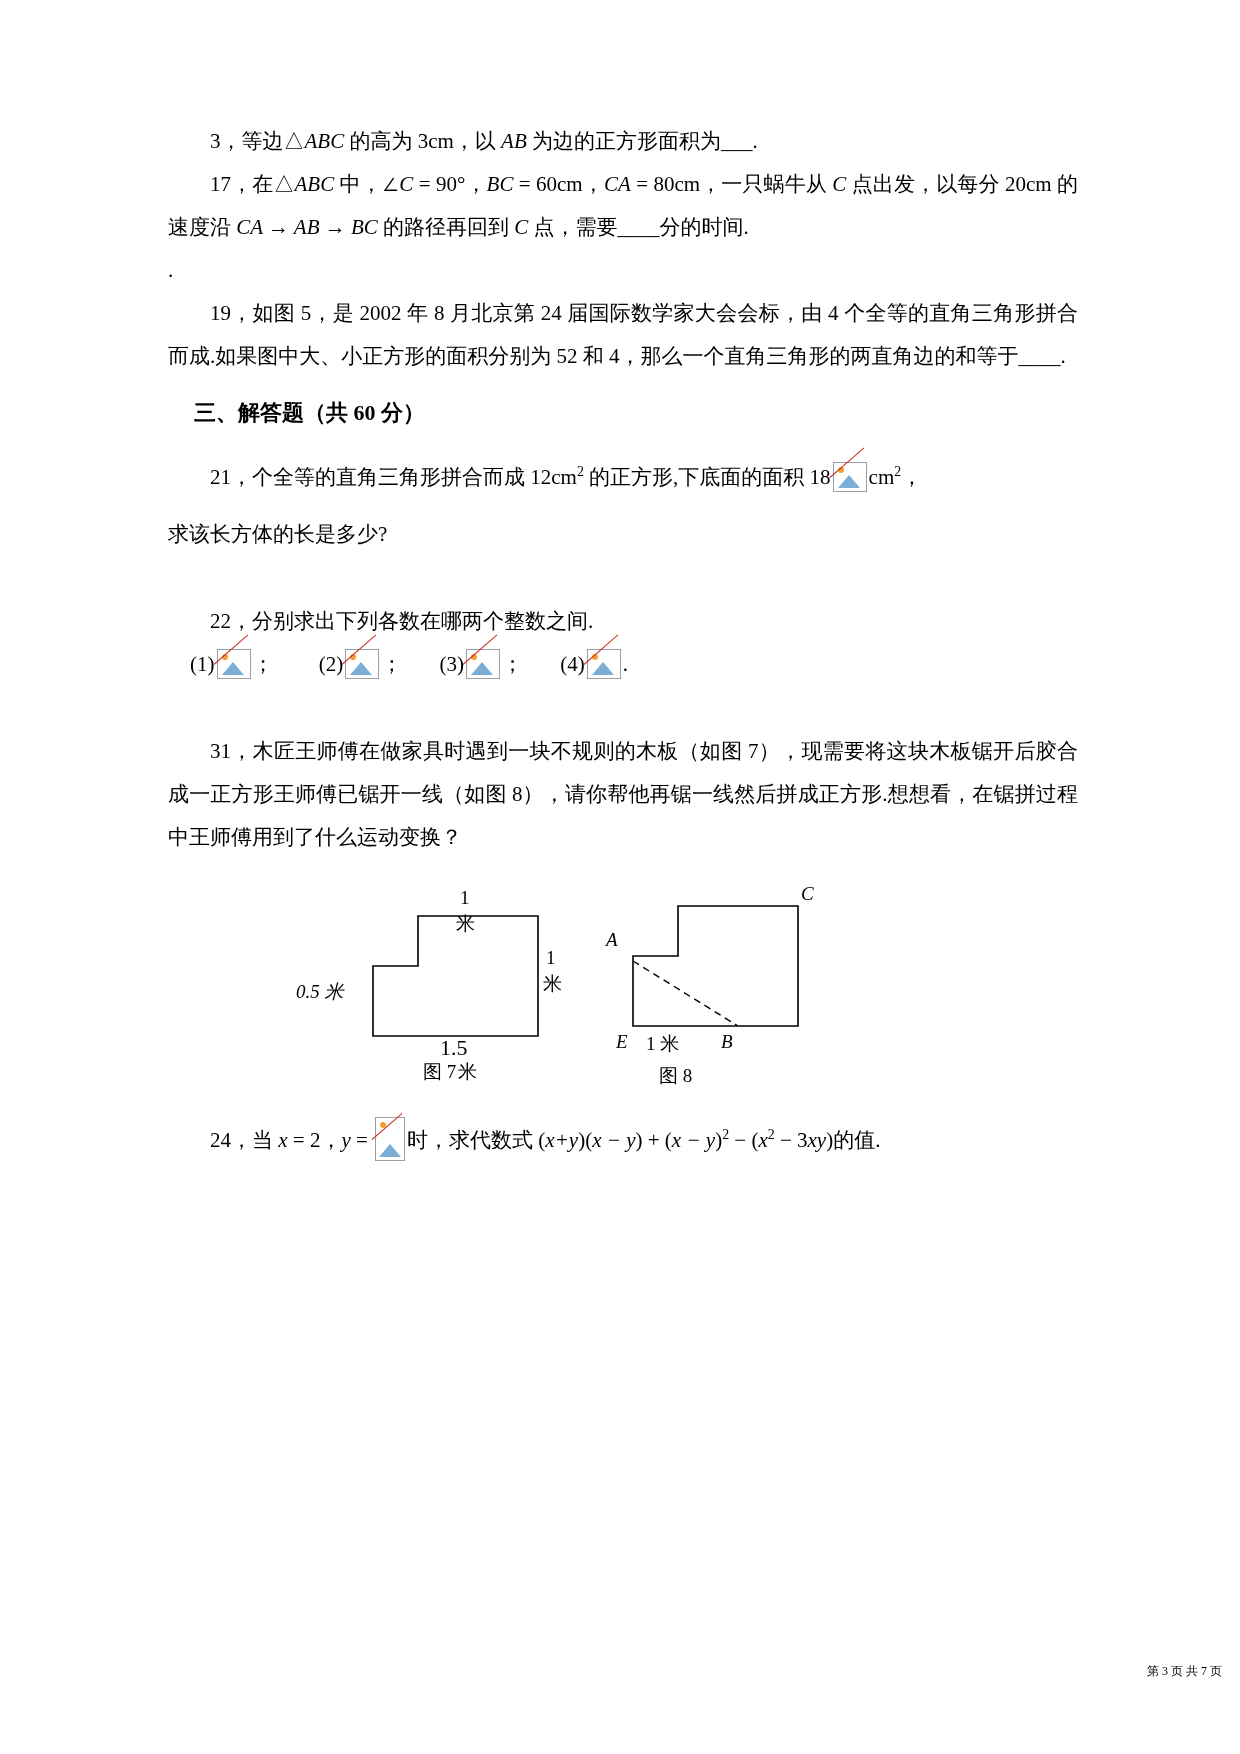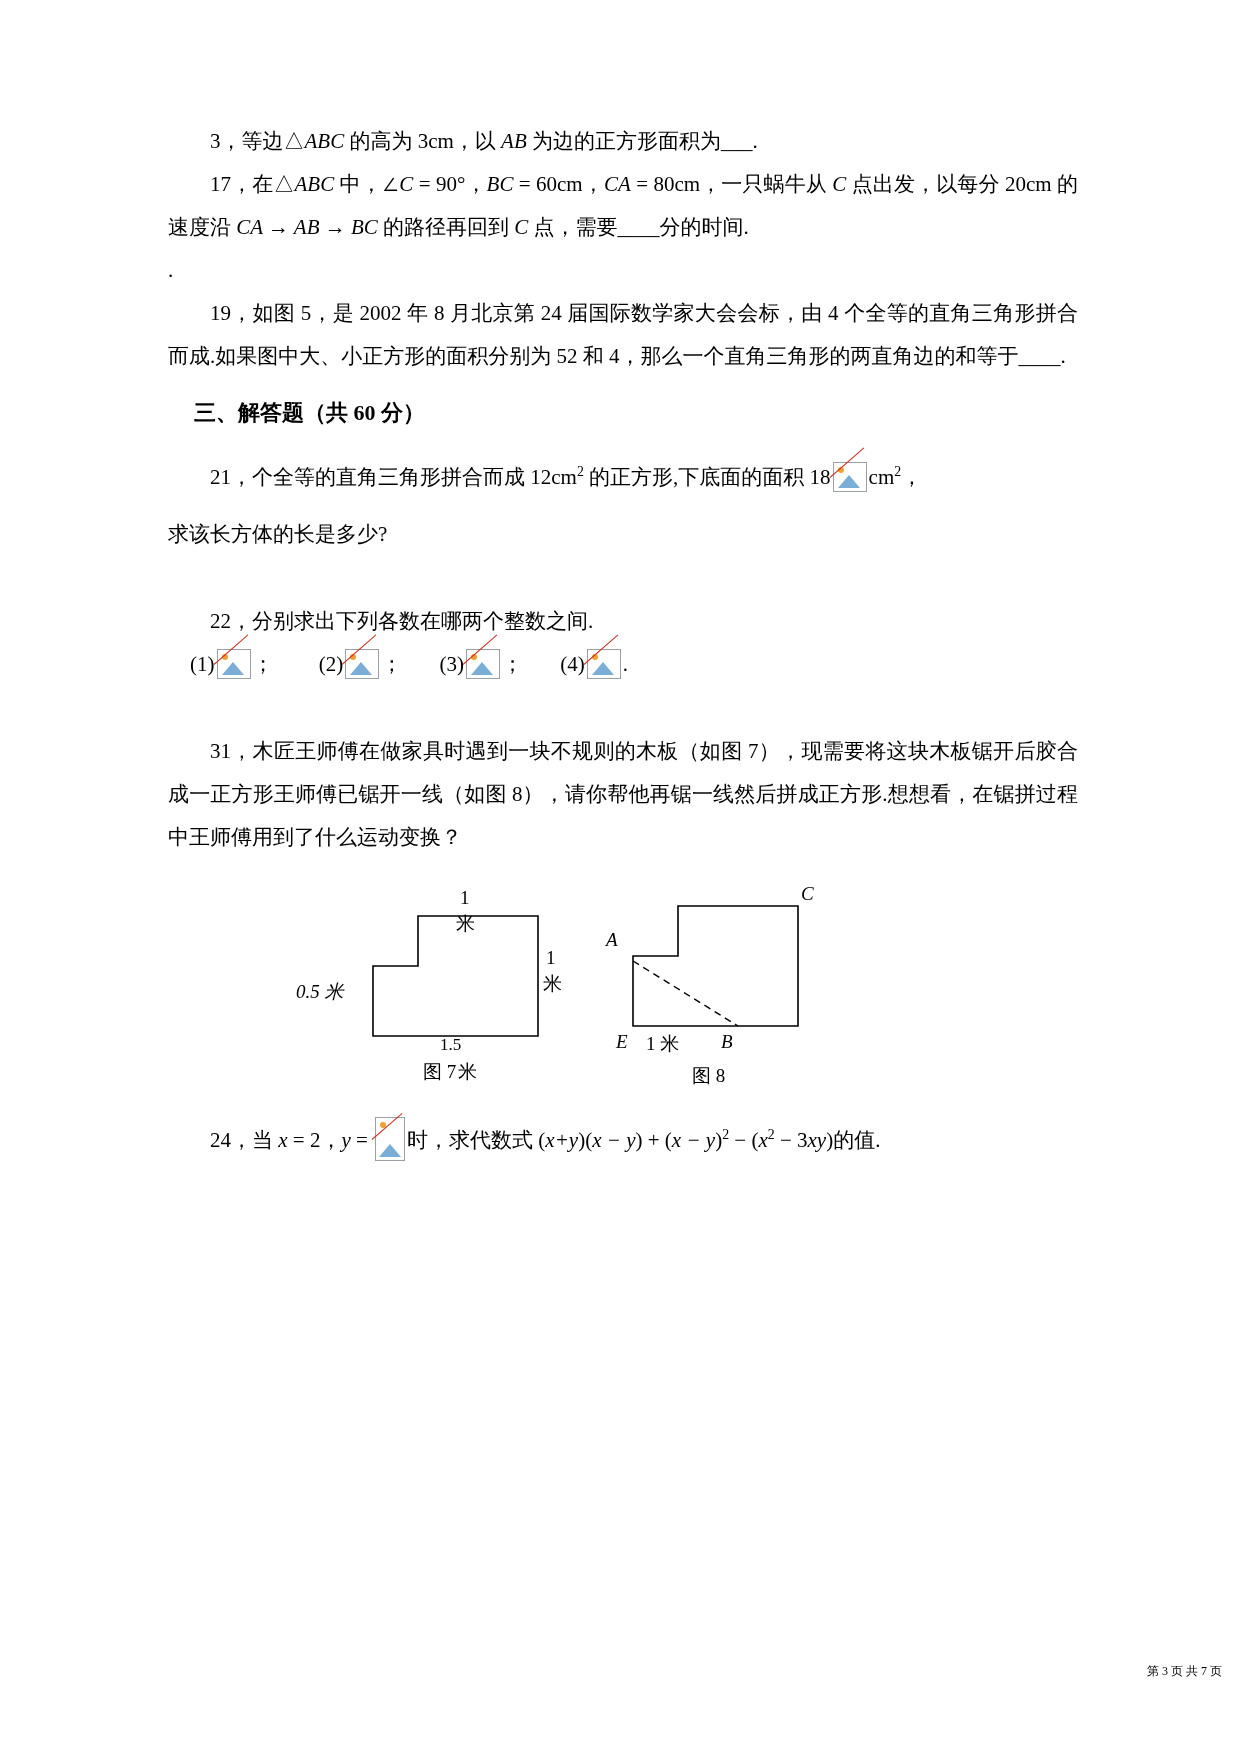--- a/index.html
+++ b/index.html
@@ -182,31 +182,31 @@
 
         <line x1="465" y1="80" x2="570" y2="145" stroke="#000" stroke-width="1.4" stroke-dasharray="7,5"></line>
       </svg>
 
       
       <div style="position:absolute; left:292px; top:6px; font-size:19px;">1</div>
       <div style="position:absolute; left:288px; top:30px; font-size:19px;">米</div>
       <div style="position:absolute; left:378px; top:66px; font-size:19px;">1</div>
       <div style="position:absolute; left:375px; top:90px; font-size:19px;">米</div>
       <div style="position:absolute; left:128px; top:98px; font-size:19px;font-style:italic;">0.5 米</div>
-      <div style="position:absolute; left:272px; top:154px; font-size:17px;text-align:right;">1.5</div>
+      <div style="position:absolute; left:272px; top:154px; font-size:22px;text-align:right;">1.5</div>
       <div style="position:absolute; left:255px; top:178px; font-size:19px;"><span>图 7</span></div>
       <div style="position:absolute; left:290px; top:178px; font-size:19px;">米</div>
 
       
       <div style="position:absolute; left:438px; top:48px; font-size:19px; font-style:italic;">A</div>
       <div style="position:absolute; left:553px; top:150px; font-size:19px; font-style:italic;">B</div>
       <div style="position:absolute; left:633px; top:2px; font-size:19px; font-style:italic;">C</div>
       <div style="position:absolute; left:448px; top:150px; font-size:19px; font-style:italic;">E</div>
       <div style="position:absolute; left:478px; top:150px; font-size:19px;">1 米</div>
-      <div style="position:absolute; left:524px; top:182px; font-size:19px;">图 8</div>
+      <div style="position:absolute; left:491px; top:182px; font-size:19px;">图 8</div>
     </div>
 
     <p class="q24">
       <span>24</span><span>，当 </span><span class="it">x</span><span> = 2，</span><span class="it">y</span><span> = </span><span class="brokenimg tall"><span class="dot"></span><span class="tri-blue"></span><span class="slash"></span></span><span>时，求代数式 (</span><span class="it">x+y</span><span>)(</span><span class="it">x − y</span><span>) + (</span><span class="it">x − y</span><span>)</span><sup>2</sup><span> − (</span><span class="it">x</span><sup>2</sup><span> − 3</span><span class="it">xy</span><span>)的值.</span>
     </p>
 
   </div>
 
   <div class="footer">
     <span class="inner">第 3 页 共 7 页</span>

